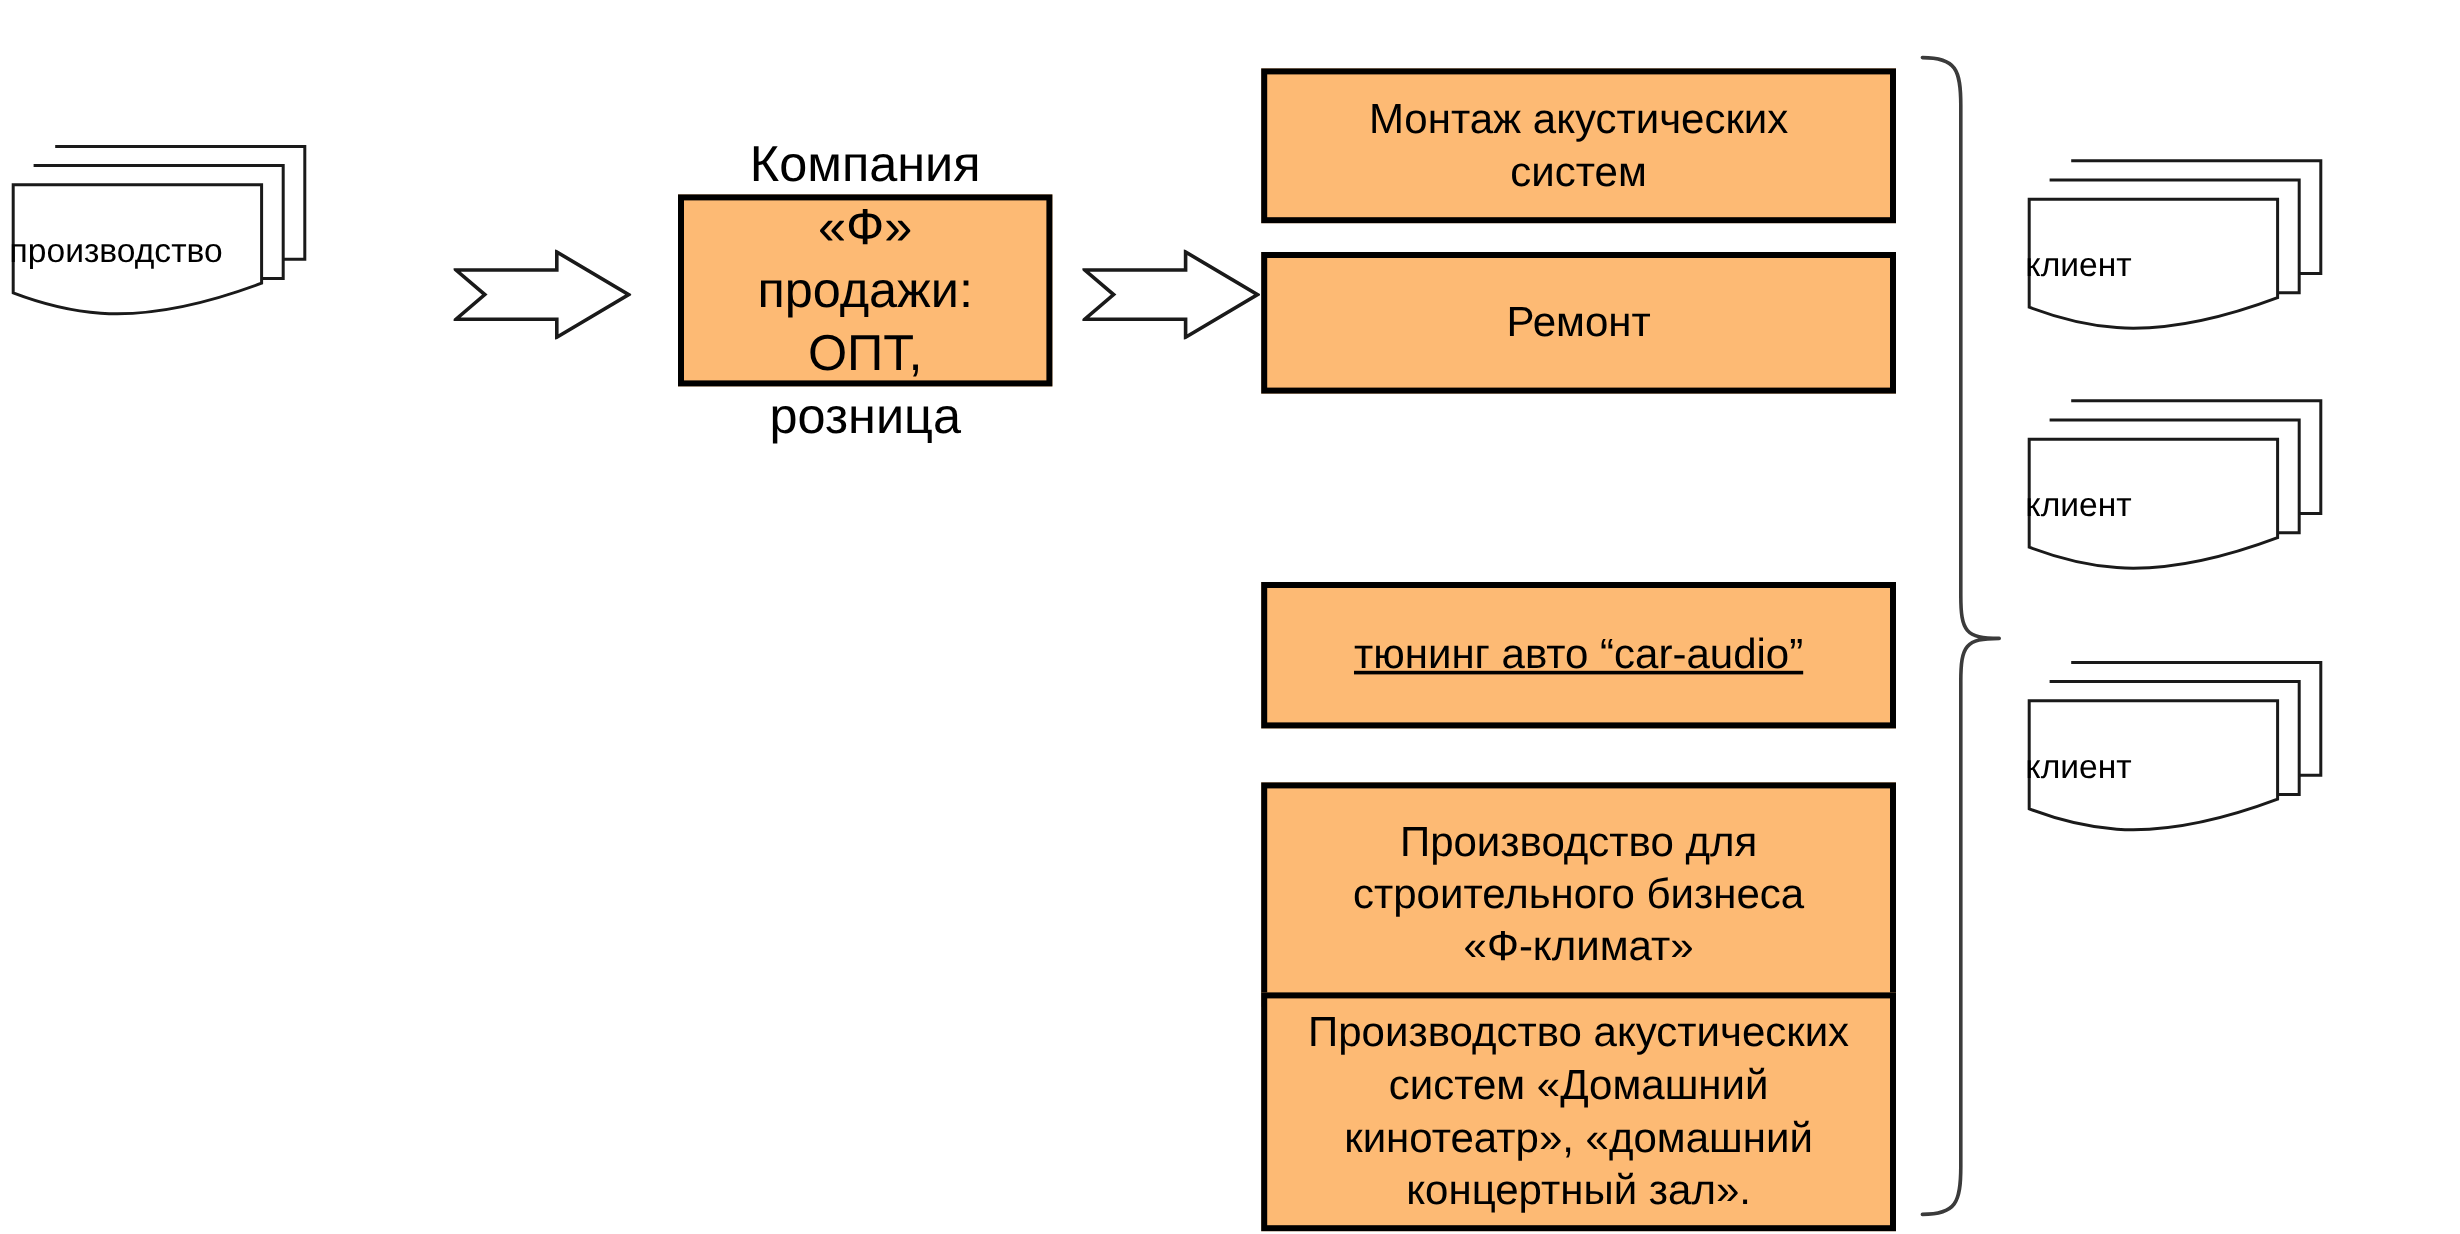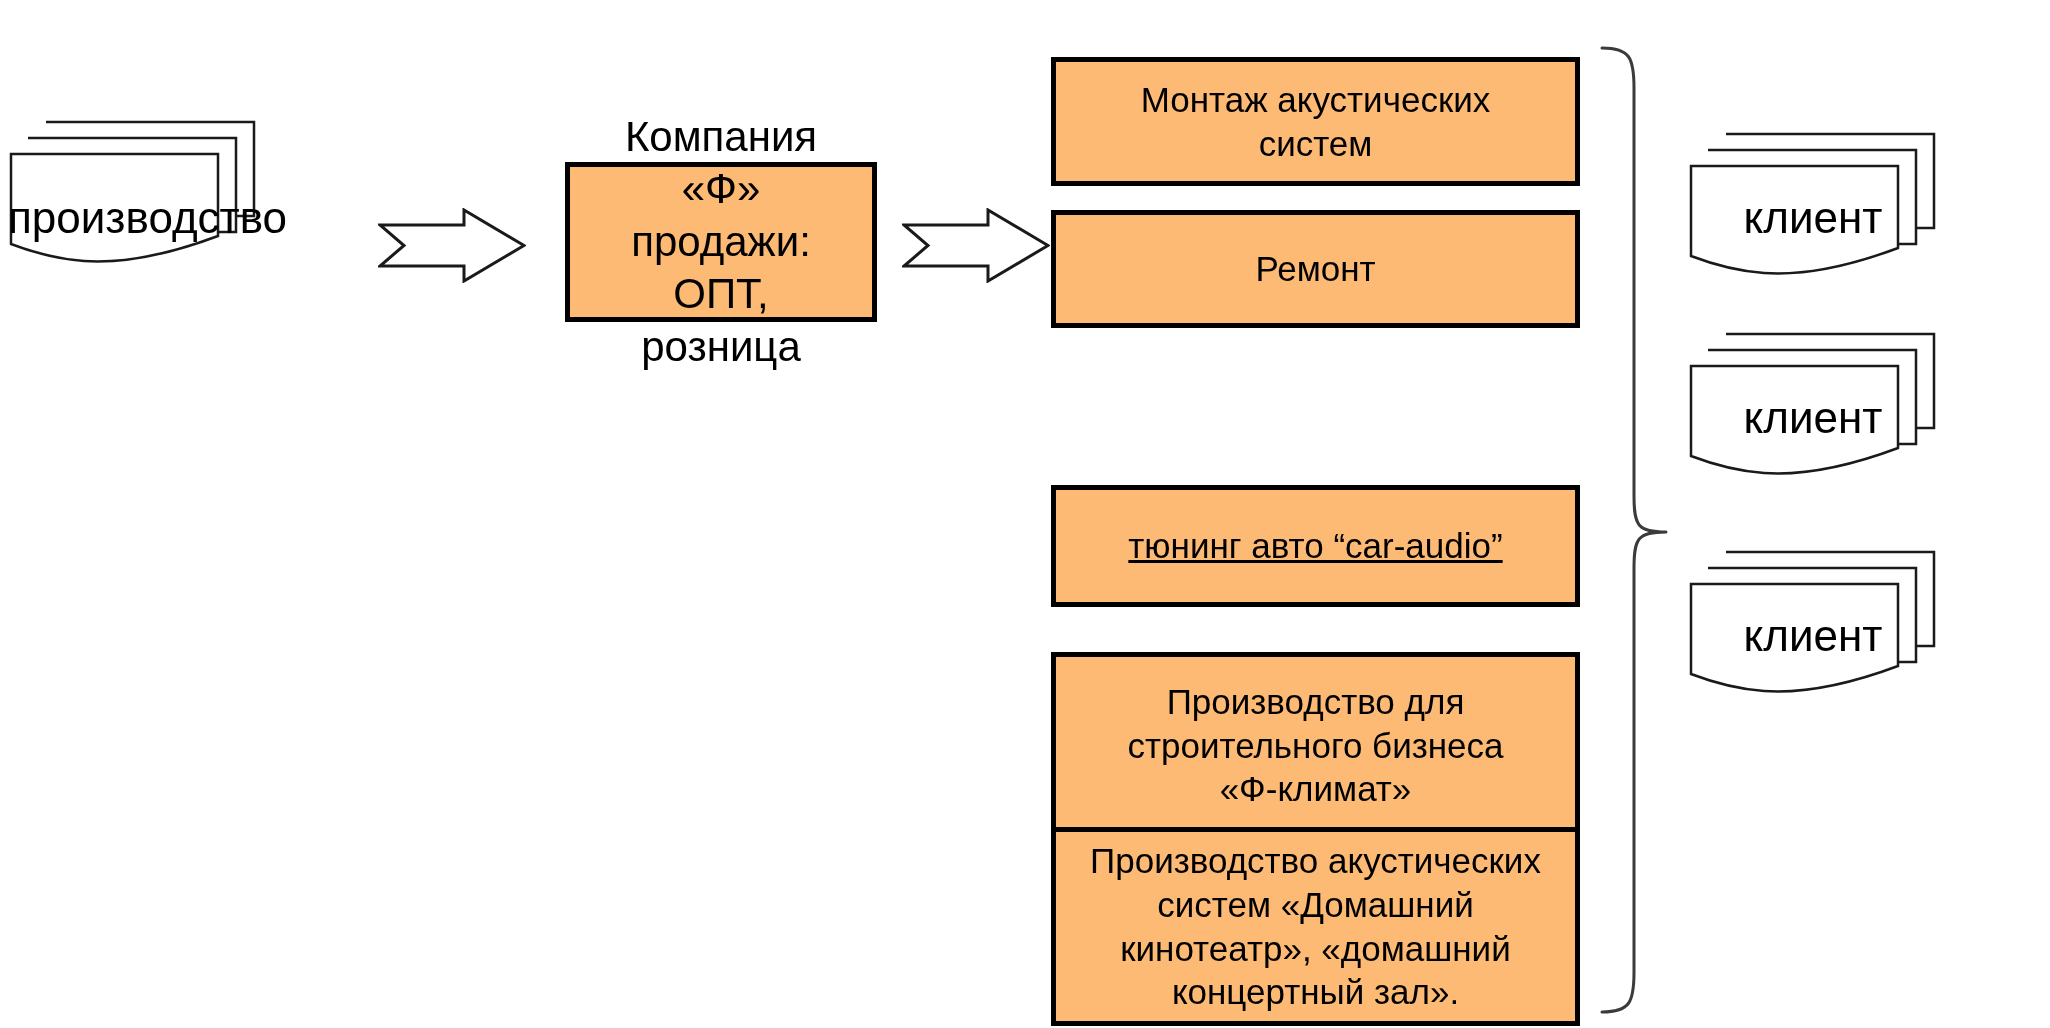--- a/index.html
+++ b/index.html
@@ -60,37 +60,37 @@
     position: absolute;
   }
   .docstack svg {
     display: block;
     overflow: visible;
   }
   .docstack .doc-text {
     position: absolute;
     left: 0;
     width: 100%;
-    text-align: center;
-    font-size: 44px;
+    text-align: left;
+    font-size: 28px;
     line-height: 1.2;
     pointer-events: none;
   }
   #production-stack {
     left: 8px;
     top: 118px;
     width: 250px;
     height: 145px;
   }
   #production-stack .doc-text { top: 74px; }
   .client-stack { width: 250px; height: 145px; }
   #client-stack-0 { left: 1688px; top: 130px; }
   #client-stack-1 { left: 1688px; top: 330px; }
   #client-stack-2 { left: 1688px; top: 548px; }
-  .client-stack .doc-text { top: 62px; }
+  .client-stack .doc-text { top: 74px; }
 
   
   .block-arrow {
     position: absolute;
   }
   #arrow-production-company { left: 378px; top: 208px; width: 148px; height: 75px; }
   #arrow-company-services   { left: 902px; top: 208px; width: 148px; height: 75px; }
 
   
   #services-brace {

